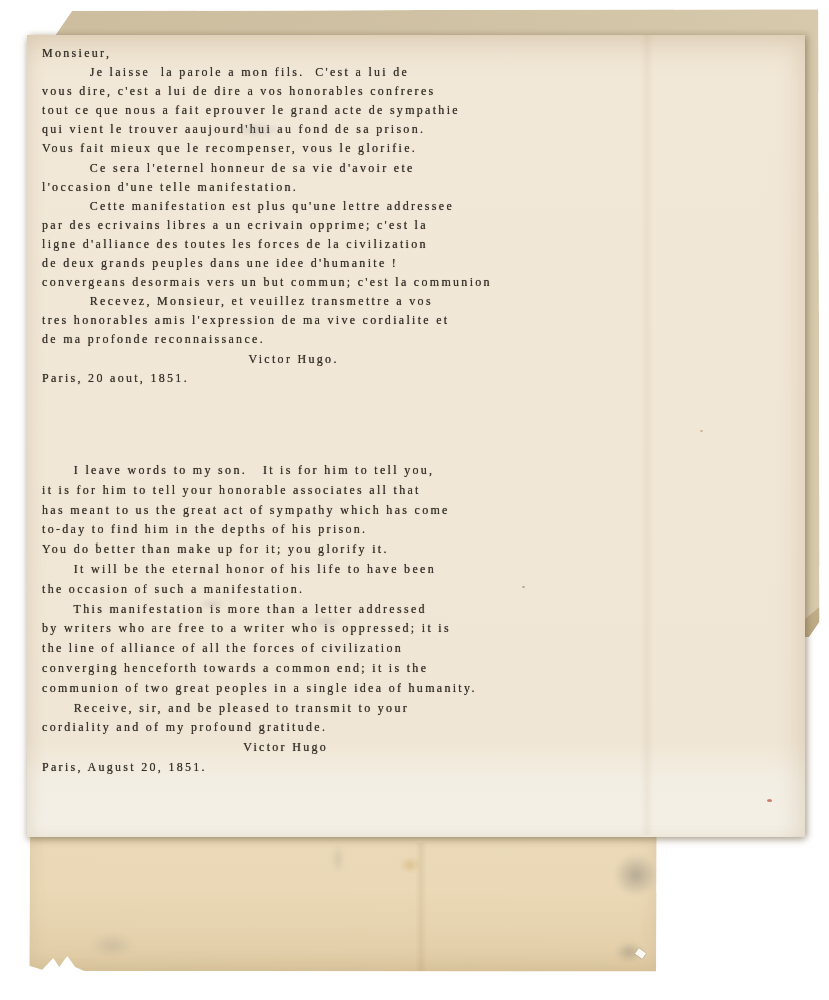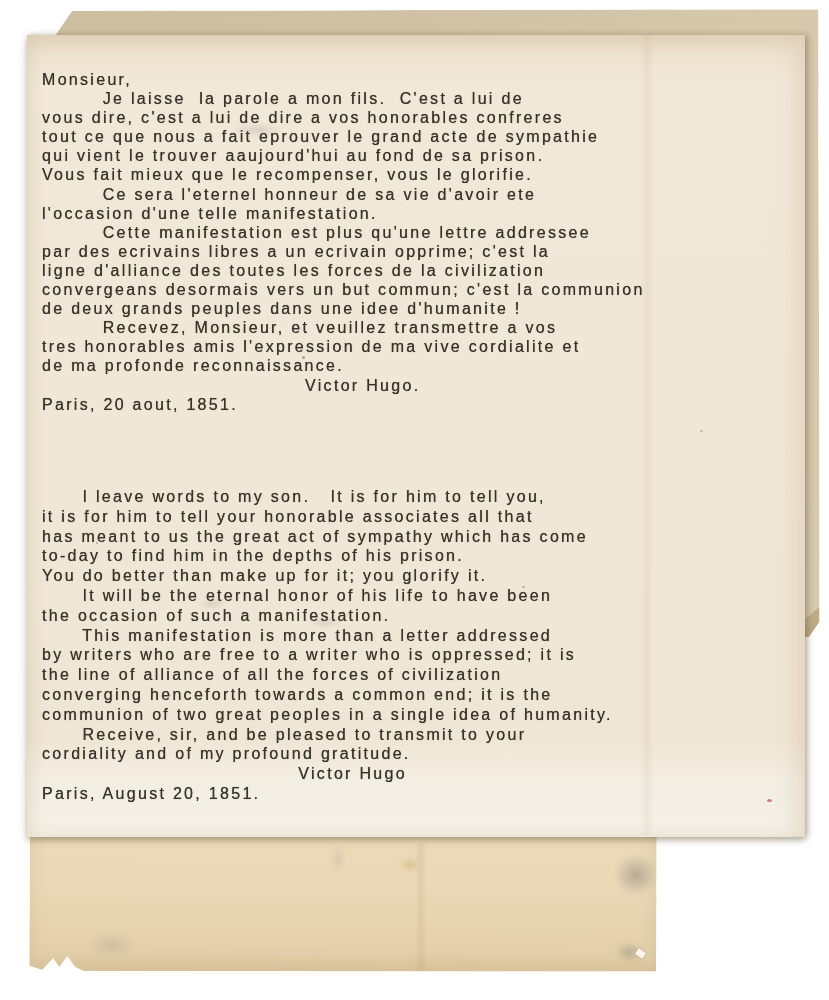--- a/index.html
+++ b/index.html
@@ -50,26 +50,25 @@
     position:absolute;left:27px;top:35px;width:778px;height:802px;
     background:linear-gradient(180deg,#eee3d0 0%,#f2e8d8 6%,var(--main-sheet) 55%,#f0e6d5 88%,#f3eee3 93%,#f4f0e6 100%);
     box-shadow:0 3px 7px rgba(110,95,65,0.45), 3px 0 6px rgba(110,95,65,0.30),
       inset -8px 10px 22px rgba(170,140,100,0.20), inset 6px 0 14px rgba(170,140,100,0.10);
     z-index:3;
   }
 
   
   .textblock{
     position:absolute;left:15px;
-    font-family:Liberation Sans, sans-serif;
-    font-size:16px;
+    font-family:Liberation Serif, serif;
+    font-size:12px;
     letter-spacing:2.3px;
     color:var(--ink);
     text-shadow:0 0 0.7px rgba(56,52,44,0.85);
-    margin-top:26px;
   }
   .textblock .line{white-space:pre;}
   .french{top:9px;line-height:19.1px;}
   .english{top:426px;line-height:19.8px;}
 
   
   .mark{position:absolute;pointer-events:none;}
   .erasure{
     left:222px;top:120px;width:70px;height:20px;
     background:radial-gradient(closest-side,rgba(130,130,138,0.22),rgba(130,130,138,0) 75%);
@@ -147,22 +146,22 @@
         <div class="line">         Je laisse  la parole a mon fils.  C'est a lui de</div>
         <div class="line">vous dire, c'est a lui de dire a vos honorables confreres</div>
         <div class="line">tout ce que nous a fait eprouver le grand acte de sympathie</div>
         <div class="line">qui vient le trouver aaujourd'hui au fond de sa prison.</div>
         <div class="line">Vous fait mieux que le recompenser, vous le glorifie.</div>
         <div class="line">         Ce sera l'eternel honneur de sa vie d'avoir ete</div>
         <div class="line">l'occasion d'une telle manifestation.</div>
         <div class="line">         Cette manifestation est plus qu'une lettre addressee</div>
         <div class="line">par des ecrivains libres a un ecrivain opprime; c'est la</div>
         <div class="line">ligne d'alliance des toutes les forces de la civilization</div>
+        <div class="line">de deux grands peuples dans une idee d'humanite !</div>
         <div class="line">convergeans desormais vers un but commun; c'est la communion</div>
-        <div class="line">de deux grands peuples dans une idee d'humanite !</div>
         <div class="line">         Recevez, Monsieur, et veuillez transmettre a vos</div>
         <div class="line">tres honorables amis l'expression de ma vive cordialite et</div>
         <div class="line">de ma profonde reconnaissance.</div>
         <div class="line">                                       Victor Hugo.</div>
         <div class="line">Paris, 20 aout, 1851.</div>
       </div>
     <div class="textblock english">
         <div class="line">      I leave words to my son.   It is for him to tell you,</div>
         <div class="line">it is for him to tell your honorable associates all that</div>
         <div class="line">has meant to us the great act of sympathy which has come</div>

